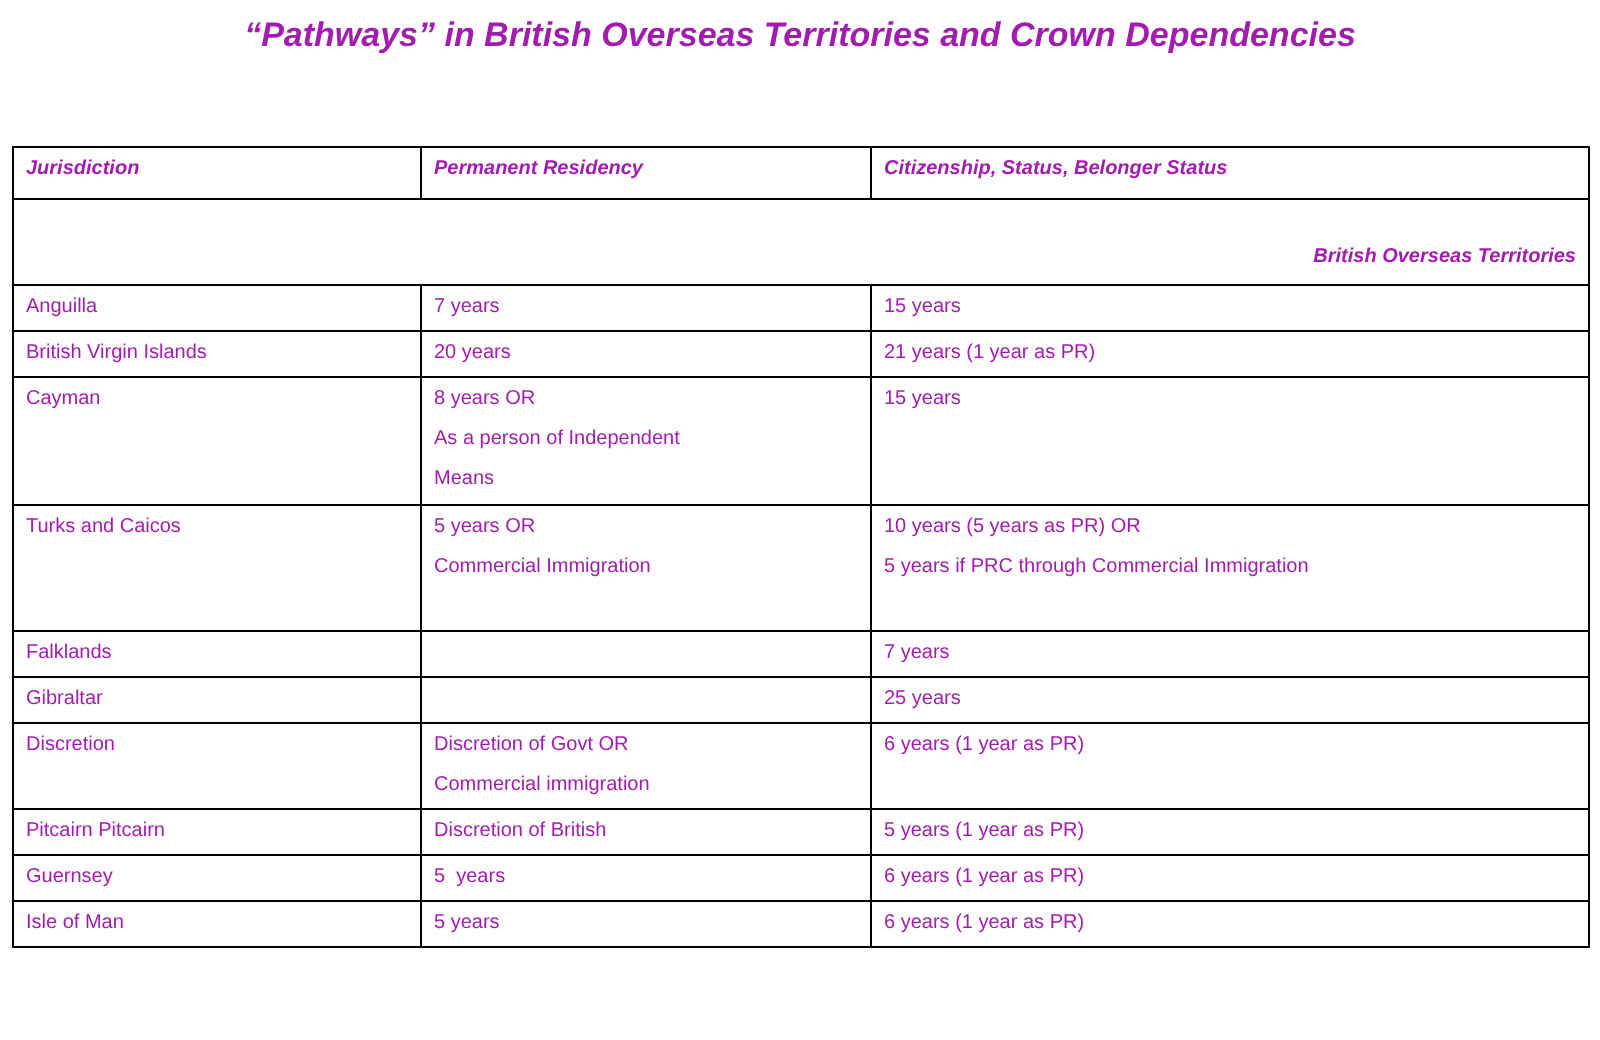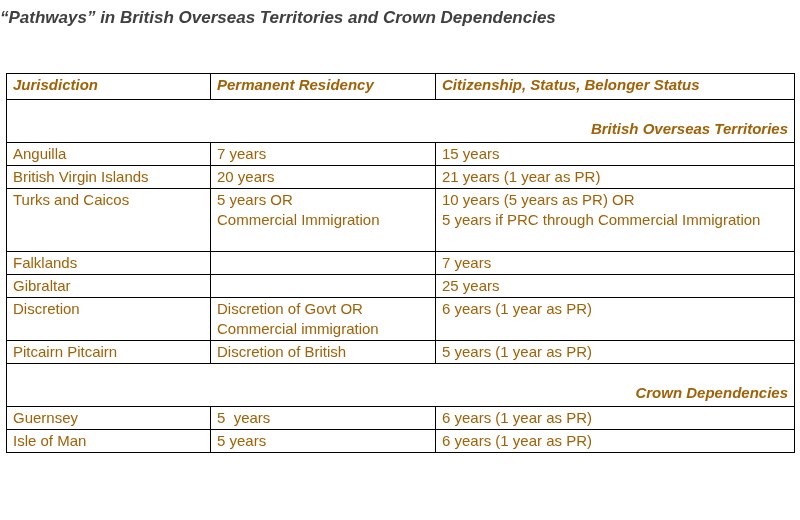--- a/index.html
+++ b/index.html
@@ -16,45 +16,45 @@
     position: relative;
     width: 800px;
     height: 520px;
     background: #ffffff;
   }
   .page-title {
     position: absolute;
     top: 8px;
     left: 0;
     width: 100%;
-    text-align: left;
+    text-align: center;
     font-size: 17px;
     font-weight: bold;
     font-style: italic;
-    color: #404040;
+    color: #a21caf;
   }
   table.pathways {
     position: absolute;
     top: 73px;
     left: 6px;
     width: 788px;
     border-collapse: collapse;
     table-layout: fixed;
   }
   table.pathways th,
   table.pathways td {
     border: 1px solid #000000;
-    font-size: 15px;
+    font-size: 10px;
     line-height: 20px;
     padding: 1px 6px;
     vertical-align: top;
     text-align: left;
     white-space: pre-wrap;
     overflow: hidden;
-    color: #a16207;
+    color: #a21caf;
   }
   table.pathways th {
     font-weight: bold;
     font-style: italic;
     height: 23px;
   }
   tr.section-row td {
     font-weight: bold;
     font-style: italic;
     text-align: right;
@@ -99,20 +99,27 @@
       <td>7 years</td>
       <td>15 years</td>
     </tr>
 
     <tr class="r-std">
       <td>British Virgin Islands</td>
       <td>20 years</td>
       <td>21 years (1 year as PR)</td>
     </tr>
 
+    <tr class="r-cayman">
+      <td>Cayman</td>
+      <td>8 years OR
+As a person of Independent
+Means</td>
+      <td>15 years</td>
+    </tr>
 
     <tr class="r-turks">
       <td>Turks and Caicos</td>
       <td>5 years OR
 Commercial Immigration</td>
       <td>10 years (5 years as PR) OR
 5 years if PRC through Commercial Immigration</td>
     </tr>
 
     <tr class="r-pit">
@@ -133,23 +140,20 @@
 Commercial immigration</td>
       <td>6 years (1 year as PR)</td>
     </tr>
 
     <tr class="r-pit">
       <td>Pitcairn Pitcairn</td>
       <td>Discretion of British</td>
       <td>5 years (1 year as PR)</td>
     </tr>
 
-    <tr class="section-row">
-      <td colspan="3">Crown Dependencies</td>
-    </tr>
 
 
     <tr class="r-cd">
       <td>Guernsey</td>
       <td>5  years</td>
       <td>6 years (1 year as PR)</td>
     </tr>
 
     <tr class="r-cd">
       <td>Isle of Man</td>

